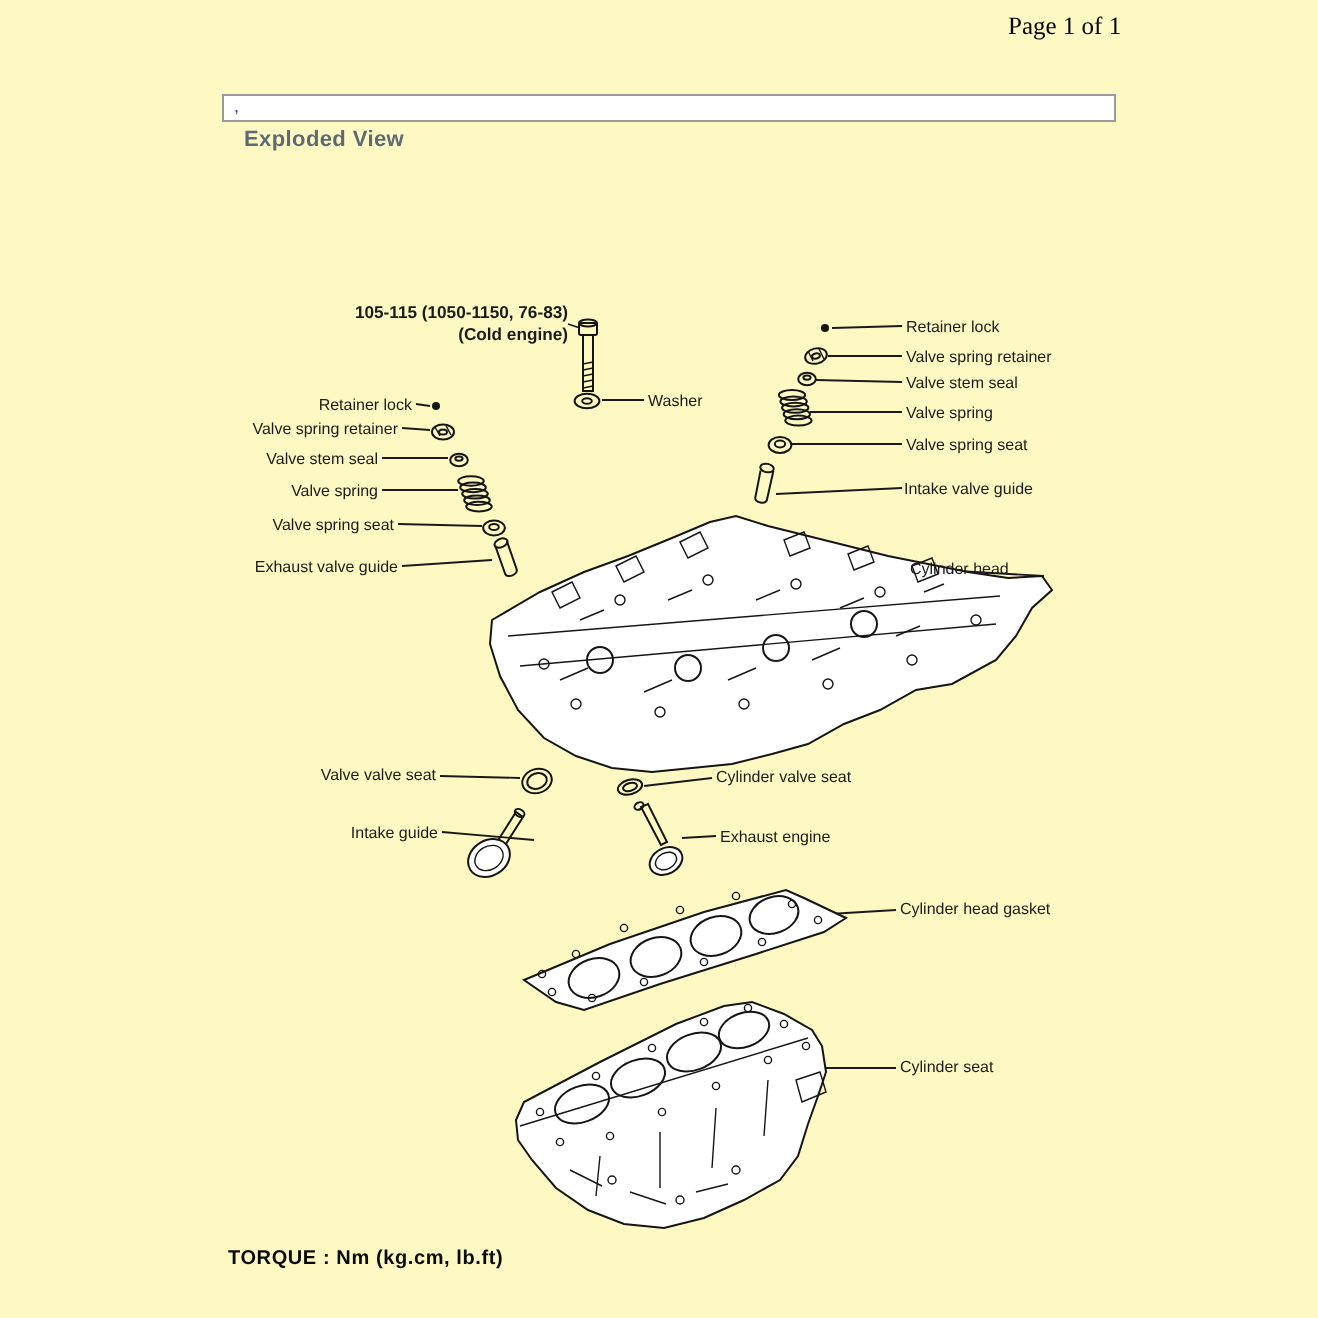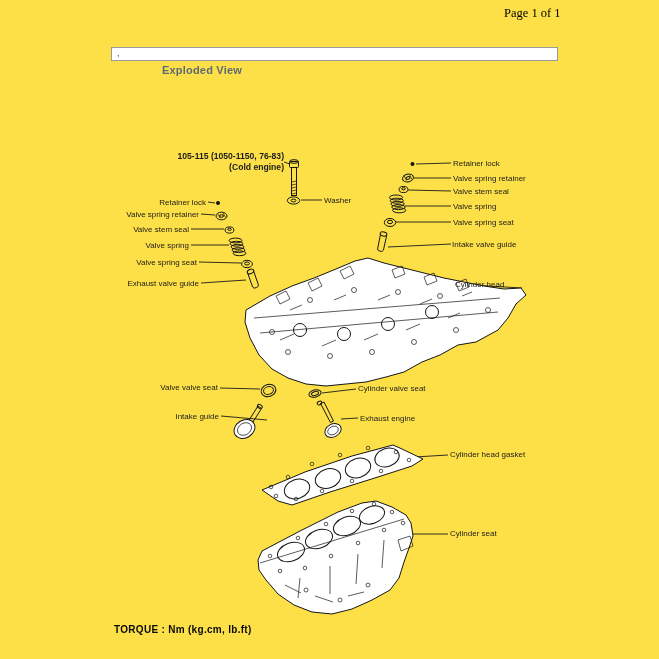--- a/index.html
+++ b/index.html
@@ -1,24 +1,24 @@
 <!DOCTYPE html>
 <html><head>
 <meta charset="utf-8">
 <style>
   html,body{margin:0;padding:0;background:#ffffff;}
-  .page{position:relative;width:659px;height:659px;background:#fde047;overflow:hidden;
+  .page{position:relative;width:659px;height:659px;background:#fef9c3;overflow:hidden;
         font-family:"Liberation Sans",sans-serif;color:#141414;}
   .page-indicator{position:absolute;left:504px;top:6px;font-family:"Liberation Serif",serif;
         font-size:12.5px;color:#000;}
   .top-field{position:absolute;left:111px;top:47px;width:440px;height:12px;
         border:1px solid #9a9a9a;background:#fff;font-size:9px;line-height:11px;
         padding-left:5px;color:#2b3990;}
   .section-title{position:absolute;left:122px;top:64px;font-size:11px;font-weight:bold;
-        color:#5d6a75;letter-spacing:0.2px;margin-left:40px;}
+        color:#5d6a75;letter-spacing:0.2px;}
   .torque-note{position:absolute;left:114px;top:624px;font-size:10px;font-weight:bold;
         color:#0a0a0a;letter-spacing:0.3px;}
   .lbl{position:absolute;font-size:8px;line-height:9px;white-space:nowrap;color:#1b1b1b;}
   .lbl.b{font-weight:bold;font-size:8.6px;text-align:right;}
   svg{position:absolute;left:0;top:0;}
   .ln{stroke:#1a1a1a;stroke-width:0.9;}
   .pt{stroke:#151515;stroke-width:1;fill:none;}
   .ptw{stroke:#151515;stroke-width:1;fill:#ffffff;}
   .fill{fill:#151515;stroke:none;}
   .thin{stroke:#151515;stroke-width:0.7;fill:none;}

